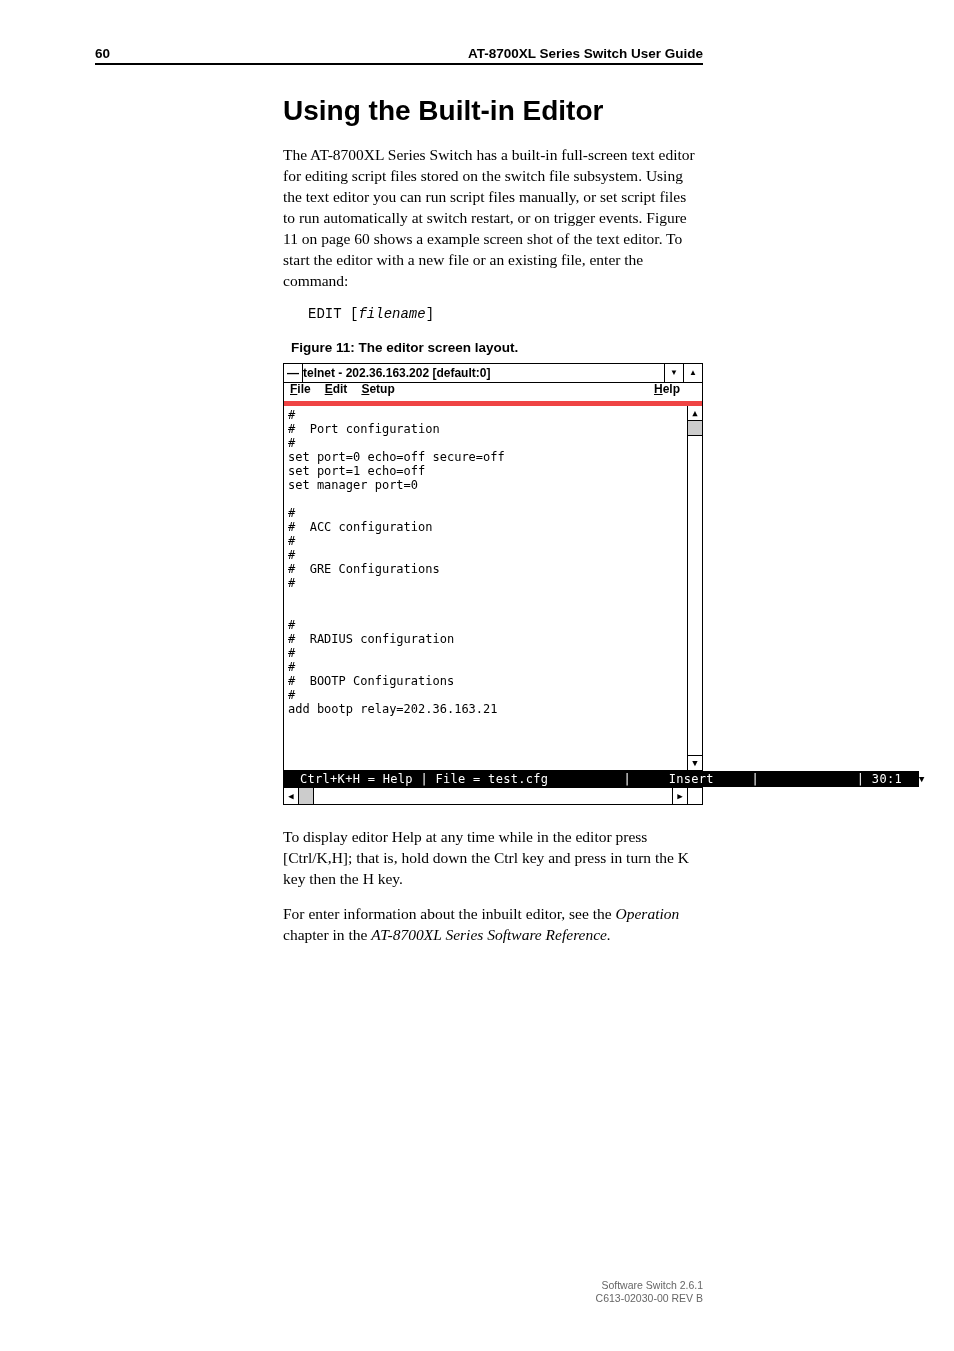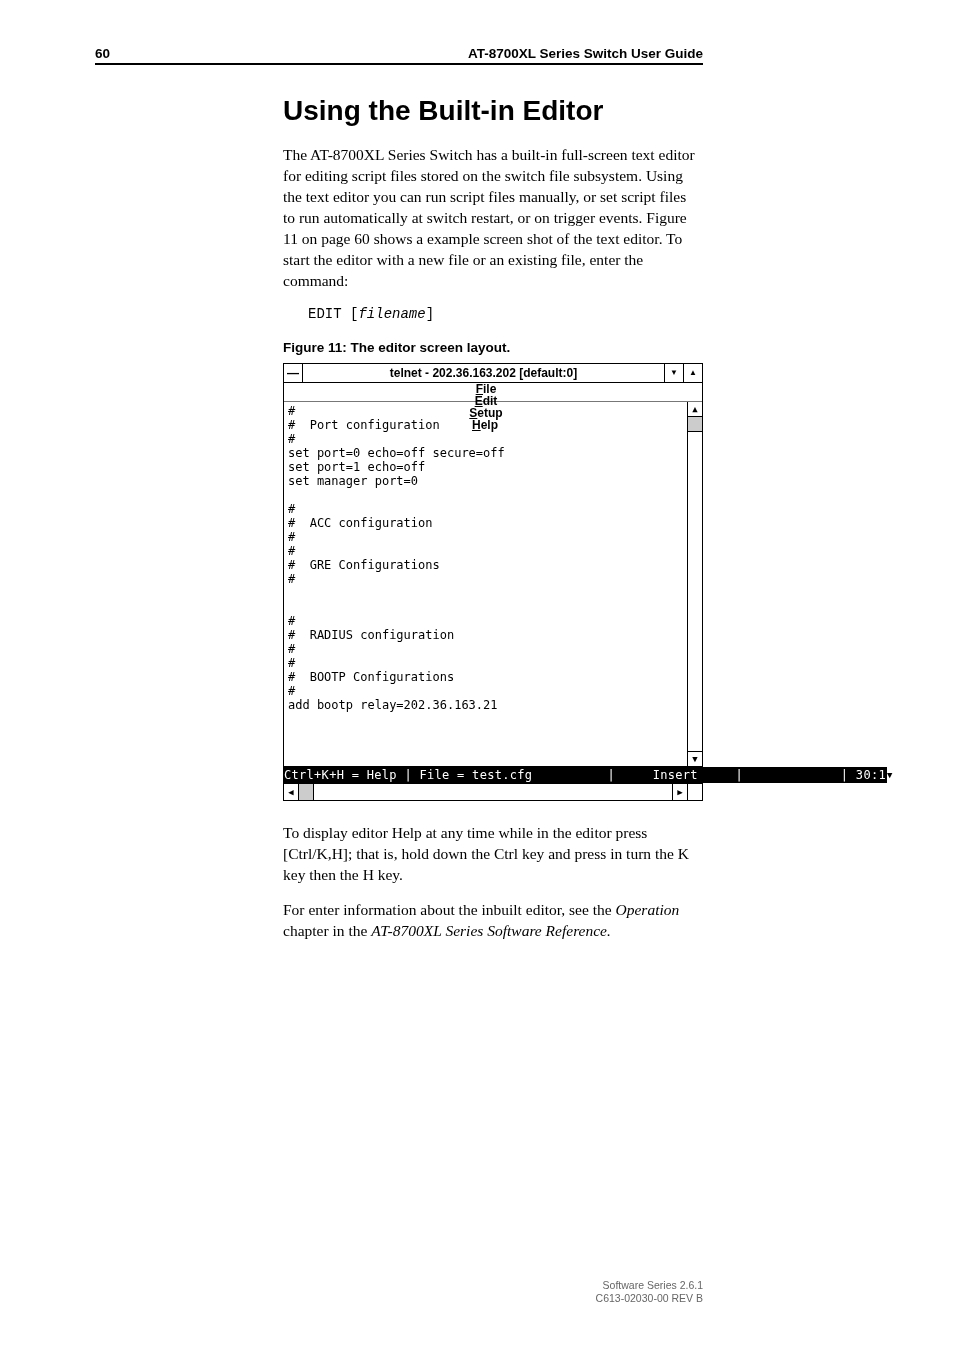--- a/index.html
+++ b/index.html
@@ -51,21 +51,21 @@
     font-family: "Courier New", Courier, monospace;
     font-size: 14px;
     margin: 15px 0 18px 0;
     padding-left: 25px;
   }
   .cmd .fn { font-style: italic; }
   .figcap {
     font-family: Arial, Helvetica, sans-serif;
     font-weight: bold;
     font-size: 13.5px;
-    margin: 0 0 8px 0;
+    margin: 0 0 8px 8px;
   }
   .screenshot {
     border: 1px solid #000;
     font-family: "Lucida Console", Monaco, monospace;
     font-size: 12px;
     line-height: 1.0;
     background: #fff;
     margin-bottom: 22px;
   }
   .ss-titlebar {
@@ -79,44 +79,42 @@
   }
   .ss-titlebar .box {
     width: 18px;
     border-right: 1px solid #000;
     display: flex;
     align-items: center;
     justify-content: center;
   }
   .ss-titlebar .title {
     flex: 1;
-    text-align: center;
+    text-align: left;
     line-height: 18px;
   }
   .ss-titlebar .minmax {
     display: flex;
   }
   .ss-titlebar .mm {
     width: 18px;
     border-left: 1px solid #000;
     display: flex;
     align-items: center;
     justify-content: center;
     font-size: 8px;
   }
   .ss-menubar {
     display: flex;
     height: 18px;
-    border-bottom: 1px solid #ef4444;
-    font-family: Arial, Helvetica, sans-serif;
-    font-size: 12px;
-    font-weight: bold;
-    align-items: center;
+    border-bottom: 5px solid #ef4444;
+    font-family: Arial, Helvetica, sans-serif;
+    font-size: 12px;
+    font-weight: bold;
     padding: 0 6px;
-    flex-direction: column;
   }
   .ss-menubar .mi { margin-right: 14px; }
   .ss-menubar .mi .ul { text-decoration: underline; }
   .ss-menubar .spacer { flex: 1; }
   .ss-body {
     display: flex;
   }
   .ss-text {
     flex: 1;
     padding: 2px 4px;
@@ -151,21 +149,21 @@
     border-top: 1px solid #000;
   }
   .ss-status {
     flex: 1;
     background: #000;
     color: #fff;
     font-family: "Lucida Console", Monaco, monospace;
     font-size: 12px;
     display: flex;
     align-items: center;
-    padding: 0 0;
+    padding: 0 16px;
     white-space: pre;
     letter-spacing: 0.3px;
   }
   .ss-status-scroll {
     width: 14px;
     border-left: 1px solid #000;
     display: flex;
     align-items: center;
     justify-content: center;
     font-size: 9px;
@@ -291,17 +289,17 @@
 
     <p class="body">To display editor Help at any time while in the editor press [Ctrl/K,H]; that is, hold down the Ctrl key and press in turn the K key then the H key.</p>
 
     <p class="body">
       <span>For enter information about the inbuilt editor, see the </span><span class="ital">Operation</span><span> chapter in the </span><span class="ital">AT-8700XL Series Software Reference.</span>
     </p>
 
   </div>
 
   <div class="footer">
-    <div>Software Series 2.6.1</div>
+    <div>Software Switch 2.6.1</div>
     <div>C613-02030-00 REV B</div>
   </div>
 
 </div>
 
 </body></html>

